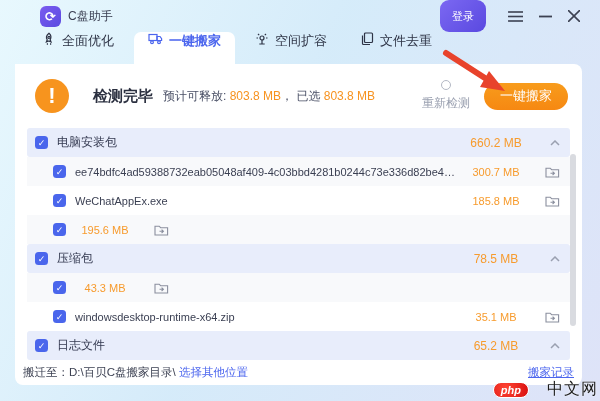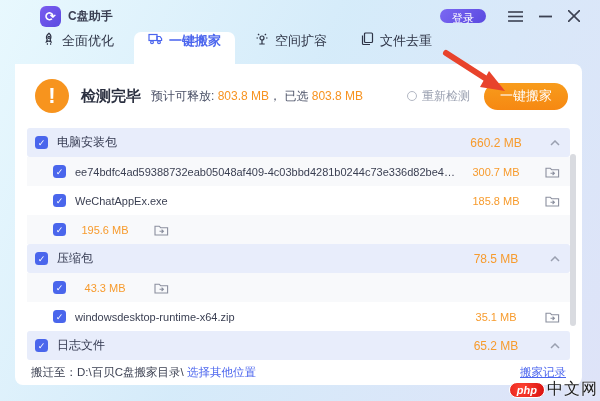--- a/index.html
+++ b/index.html
@@ -18,24 +18,24 @@
   .titlebar{
     position:absolute; top:0; left:0; right:0; height:32px;
     display:flex; align-items:center; padding:0 20px 0 40px;
   }
   .logo{
     width:21px; height:21px; border-radius:6px;
     background:linear-gradient(135deg,#7A5CF0,#5B4BE0);
     color:#fff; display:flex; align-items:center; justify-content:center;
     font-size:13px; font-weight:bold;
   }
-  .app-title{ margin-left:7px; font-size:12px; color:#3a3f52;font-weight:bold; }
+  .app-title{ margin-left:7px; font-size:12px; color:#3a3f52; }
   .titlebar .spacer{ flex:1; }
   .login-btn{
-    min-width:46px; height:14px; border-radius:9px; border:none;
+    min-width:46px; height:32px; border-radius:9px; border:none;
     background:linear-gradient(135deg,#7b68f2,#5a49e0);
     color:#fff; font-size:11px; padding:0 12px; line-height:18px; cursor:pointer;
     font-family:inherit;
   }
   .winctl{ display:flex; align-items:center; gap:16px; margin-left:22px; color:#3c4152; }
   .ctl{ cursor:pointer; display:flex; align-items:center; }
   
   .tabbar{
     position:absolute; top:32px; left:0; right:0; height:32px;
     display:flex; align-items:stretch; padding-left:28px; gap:6px;
@@ -54,25 +54,25 @@
     background:#fff; border-radius:0 8px 8px 8px;
   }
   .summary{
     height:64px; display:flex; align-items:center; padding:0 14px 0 20px;
   }
   .warn-icon{
     width:34px; height:34px; border-radius:50%; background:#F7941E;
     color:#fff; font-size:22px; font-weight:bold;
     display:flex; align-items:center; justify-content:center; line-height:1;
   }
-  .sum-status{ margin-left:12px; font-size:15px; font-weight:bold; color:#2b3040; }
+  .sum-status{ margin-left:24px; font-size:15px; font-weight:bold; color:#2b3040; }
   .sum-detail{ margin-left:10px; font-size:12px; color:#4a5066; }
   .num-orange{ color:#F79320; }
   .summary .spacer{ flex:1; }
-  .recheck{ display:flex; align-items:center; gap:5px; color:#9aa0b0; font-size:12px; cursor:pointer; margin-right:14px; white-space:nowrap; }
+  .recheck{ display:flex; align-items:center; gap:5px; color:#9aa0b0; font-size:12px; cursor:pointer; margin-right:14px; white-space:nowrap;flex-direction:column; }
   .radio-dot{ width:10px; height:10px; border:1px solid #b3b8c4; border-radius:50%; }
   .action-btn{
     min-width:70px; height:27px; border:none; border-radius:14px;
     background:linear-gradient(180deg,#F89C1C,#F68812);
     color:#fff; font-size:13px; padding:0 16px; cursor:pointer; font-family:inherit;
     white-space:nowrap;
   }
   
   .list{ margin:0 12px; }
   .row{ height:29px; display:flex; align-items:center; font-size:11px; }
@@ -83,35 +83,35 @@
     width:13px; height:13px; border-radius:3.5px; background:#4A66EC;
     color:#fff; font-size:9px; display:flex; align-items:center; justify-content:center;
     margin-right:9px; cursor:pointer; flex:0 0 auto;
   }
   .row .name{ flex:1; overflow:hidden; text-overflow:ellipsis; white-space:nowrap; padding-right:8px; }
   .row .size{ color:#F79B2D; width:60px; text-align:center; flex:0 0 auto; }
   .row .endcol{ width:34px; display:flex; justify-content:flex-end; align-items:center; flex:0 0 auto; cursor:pointer; }
   
   .footer{
     position:absolute; left:0; right:0; bottom:0; height:25px;
-    display:flex; align-items:center; padding:0 16px; font-size:11.5px; color:#3c4152;
+    display:flex; align-items:center; padding:0 8px; font-size:11.5px; color:#3c4152;
   }
   .footer .link{ color:#4c66ee; cursor:pointer; }
   .footer .spacer{ flex:1; }
   .history-link{ color:#4c66ee; text-decoration:underline; cursor:pointer; font-size:11.5px; }
   
   .scrollbar{
     position:absolute; left:555px; top:90px; width:6px; height:172px;
     background:#D9DBE0; border-radius:3px; cursor:pointer;
   }
   
   .red-arrow{ position:absolute; left:432px; top:47px; pointer-events:none; }
   
   .watermark{
-    position:absolute; right:2px; bottom:1px; display:flex; align-items:center; gap:2px;
+    position:absolute; right:2px; bottom:1px; display:flex; align-items:center; gap:18px;
   }
   .wm-badge{
     background:radial-gradient(circle at 35% 35%,#ff4433,#d80f0f);
     color:#fff; font-style:italic; font-weight:bold; font-size:11px;
     padding:1px 7px; border-radius:9px; border:1px solid #fff;
   }
   .wm-text{ font-size:16px; font-weight:400; color:#1c1c1c; letter-spacing:1px;
     text-shadow:0 0 2px #fff; }
 </style>
 </head>

